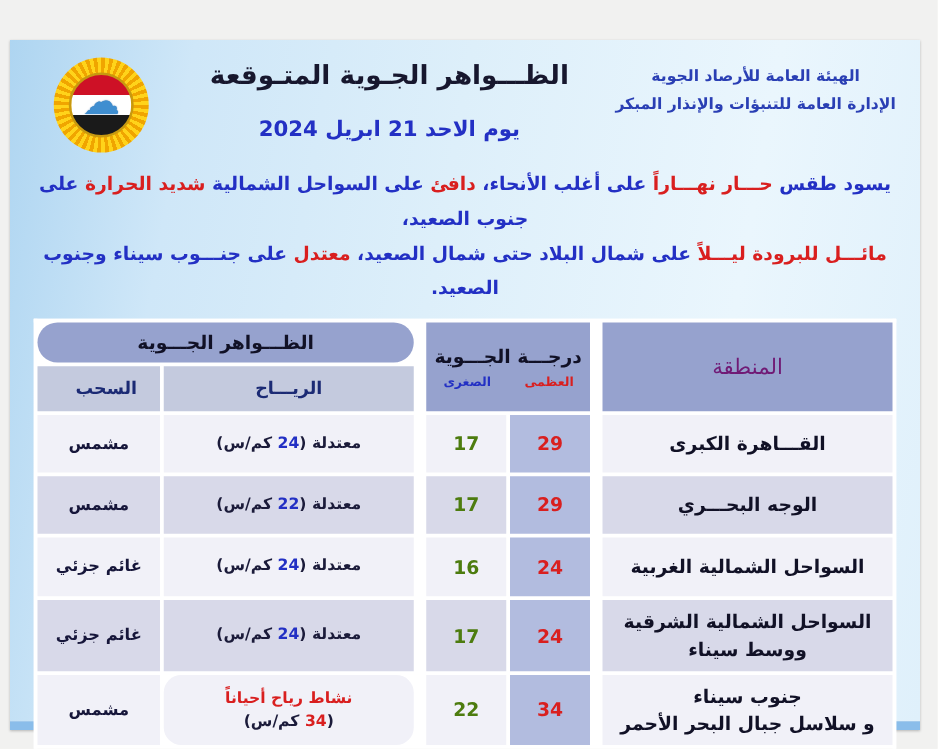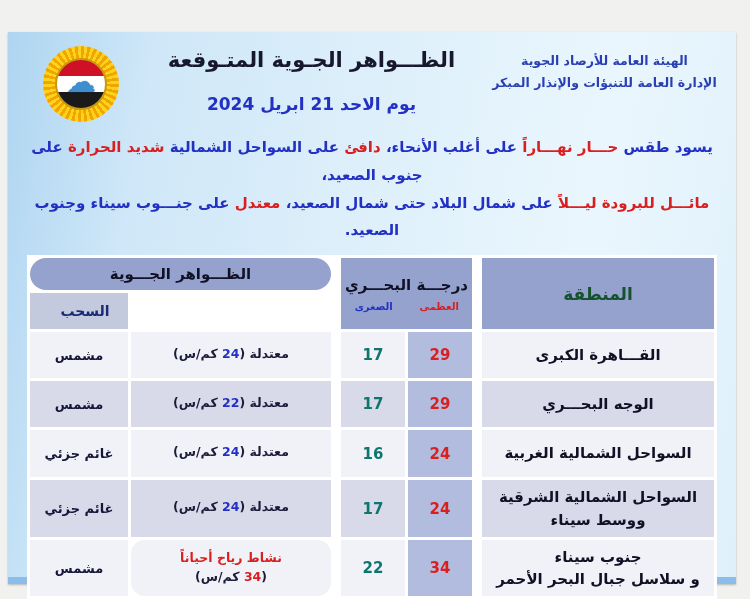--- a/index.html
+++ b/index.html
@@ -52,39 +52,39 @@
   .cell { display:flex; align-items:center; justify-content:center; text-align:center; }
 
   .hd-dark  { background:#96a2ce; }
   .hd-light { background:#c4cade; }
   .col-region { grid-column:1; }
   .col-max    { grid-column:3; }
   .col-min    { grid-column:4; }
   .col-wind   { grid-column:6; }
   .col-clouds { grid-column:7; }
 
-  .region-header { grid-column:1; grid-row:1/3; font-size:17px; font-weight:bold; color:#14532d; }
+  .region-header { grid-column:1; grid-row:1/3; font-size:17px; font-weight:normal; color:#701a75; }
   .temp-header   { grid-column:3/5; grid-row:1/3; flex-direction:column; gap:7px; }
   .temp-title { font-size:15px; font-weight:bold; color:#111126; }
   .temp-sub { display:flex; width:100%; direction:rtl; }
   .temp-sub span { flex:1; font-size:10px; font-weight:bold; }
   .lbl-max { color:#d91f1f; }
   .lbl-min { color:#2330c4; }
   .phen-header { grid-column:6/8; grid-row:1; font-size:15px; font-weight:bold; color:#111126;border-radius:16px; }
   .wind-header   { grid-column:6; grid-row:2; font-size:14px; font-weight:bold; color:#1b2a74; }
   .clouds-header { grid-column:7; grid-row:2; font-size:14px; font-weight:bold; color:#1b2a74;padding-left:12px; }
 
   .r-light { background:#f1f1f8; }
   .r-dark  { background:#d8d9e9; }
   .max-bg  { background:#b2bcdf; }
 
   .region-cell { font-size:15px; font-weight:bold; color:#111126; white-space:pre-line; line-height:1.5; }
   .temp-val { font-size:15px; font-weight:bold; }
   .max-val { color:#d91f1f; }
-  .min-val { color:#0f766e; }
+  .min-val { color:#4d7c0f; }
   .clouds-cell { font-size:13px; font-weight:bold; color:#16163a; }
 
   .wind-cell { font-size:12.5px; font-weight:bold; color:#1b1b3a; line-height:1.55;
     display:block; padding-top:12px; }
   .wind-cell .num { color:#2330c4; }
   .wind-cell.tall { padding-top:17px; }
   .wind-cell.alert { padding-top:8px;border-radius:14px; }
   .wind-cell.alert .wind-name { display:block; color:#d91f1f; }
   .wind-cell.alert .num { color:#d91f1f; }
 </style>
@@ -118,27 +118,28 @@
       </div>
       <div>
         <span class="seg-red">مائـــل للبرودة ليـــلاً </span><span class="seg-blue">على  شمال البلاد حتى شمال الصعيد، </span><span class="seg-red">معتدل </span><span class="seg-blue">على جنـــوب سيناء وجنوب الصعيد.</span>
       </div>
     </div>
 
     <div class="wx-table">
 
       <div class="cell hd-dark region-header">المنطقة</div>
       <div class="cell hd-dark temp-header">
-        <div class="temp-title">درجـــة البحـــري</div>
+        <div class="temp-title">درجـــة الجـــوية</div>
         <div class="temp-sub">
           <span class="lbl-max">العظمى</span>
           <span class="lbl-min">الصغرى</span>
         </div>
       </div>
       <div class="cell hd-dark phen-header">الظـــواهر الجـــوية</div>
+      <div class="cell hd-light wind-header">الريـــاح</div>
       <div class="cell hd-light clouds-header">السحب</div>
 
       <div class="cell r-light col-region region-cell" style="grid-row:3">القـــاهرة الكبرى</div>
       <div class="cell max-bg col-max temp-val max-val" style="grid-row:3">29</div>
       <div class="cell r-light col-min temp-val min-val" style="grid-row:3">17</div>
       <div class="cell r-light col-wind wind-cell" style="grid-row:3"><span class="wind-name">معتدلة</span> (<span class="num">24</span> <span>كم/س</span>)</div>
       <div class="cell r-light col-clouds clouds-cell" style="grid-row:3">مشمس</div>
 
       <div class="cell r-dark col-region region-cell" style="grid-row:4">الوجه البحـــري</div>
       <div class="cell max-bg col-max temp-val max-val" style="grid-row:4">29</div>

